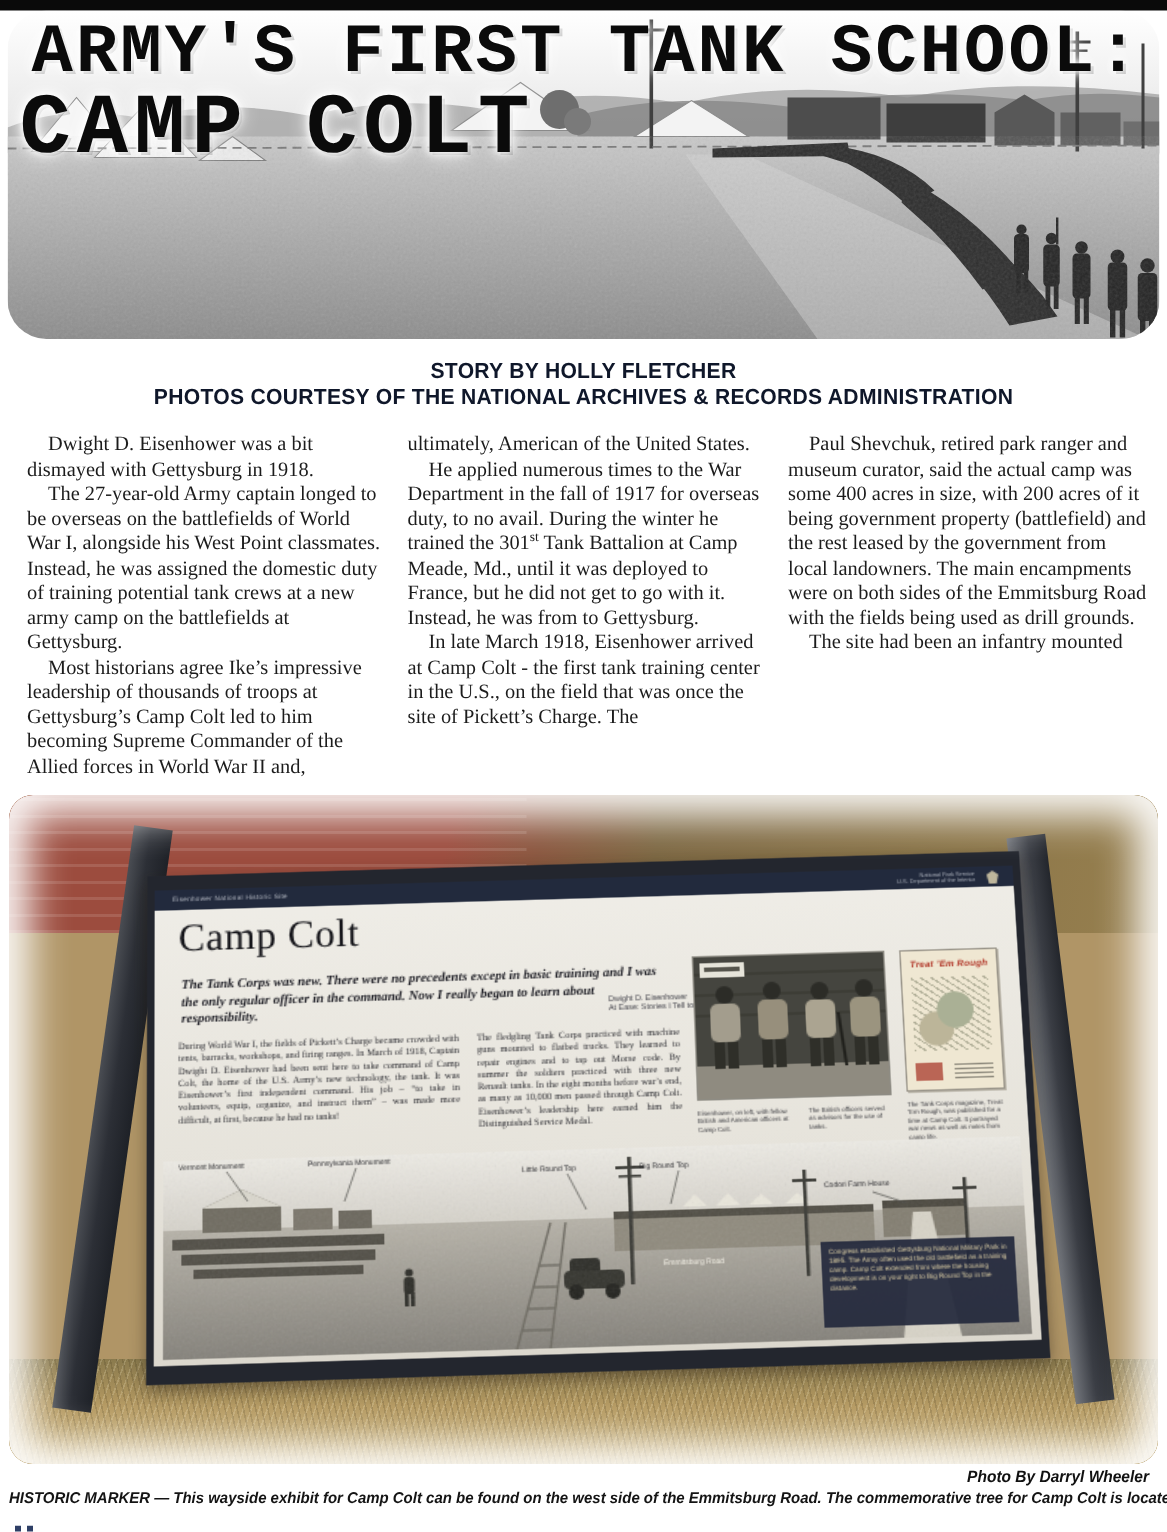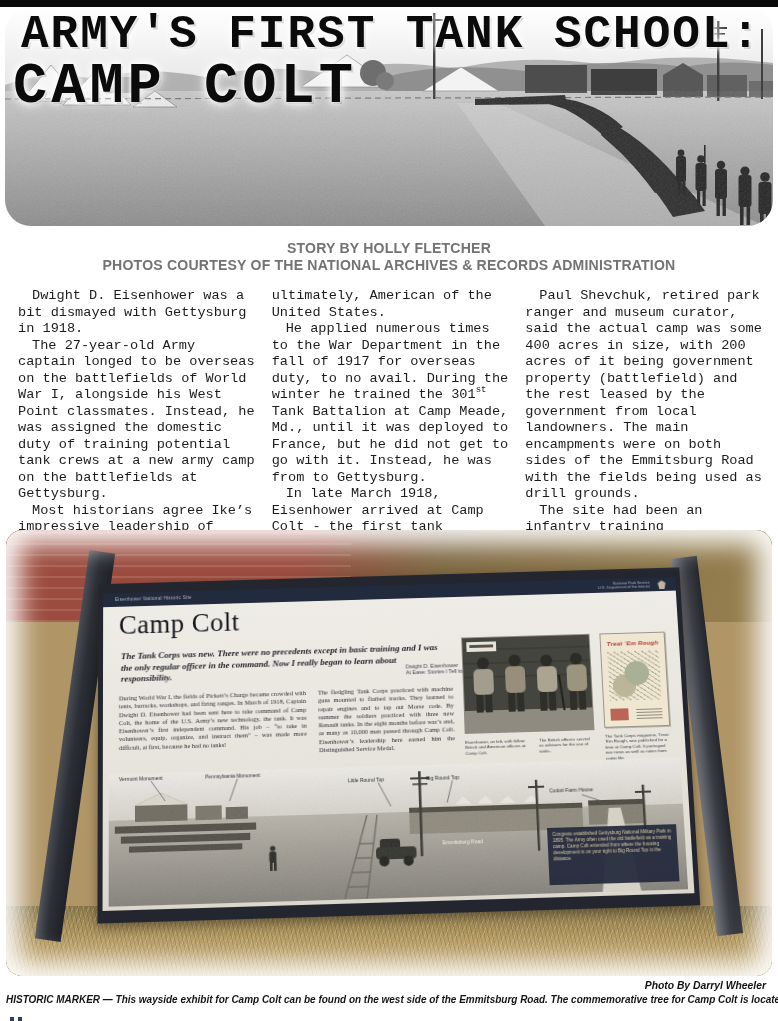--- a/index.html
+++ b/index.html
@@ -20,27 +20,27 @@
   .headline .l1, .headline .l2 {
     font-family:"Liberation Mono", monospace; font-weight:700; color:#0b0b0b;
     text-shadow: 0 0 4px #fff, 0 0 8px #fff, 0 0 14px rgba(255,255,255,.95), 2px 2px 0 rgba(20,20,20,.25);
     white-space:nowrap;
   }
   .headline .l1 { position:absolute; left:16px; top:2px;  font-size:46px; letter-spacing:2px; }
   .headline .l2 { position:absolute; left:8px;  top:48px; font-size:57px; letter-spacing:4px; }
 
   
   .byline { position:absolute; left:0; top:240px; width:778px; text-align:center;
-    font-family:"Liberation Sans", sans-serif; font-weight:700; color:#737373; }
+    font-family:"Liberation Sans", sans-serif; font-weight:700; color:#0f172a; }
   .byline div { font-size:14.5px; line-height:17px; letter-spacing:.2px; transform:scaleX(.97); }
 
   
   .article { position:absolute; left:18px; top:288px; width:748px; display:flex; gap:13px; }
   .col { width:241px; font-size:13.6px; line-height:16.5px; color:#1c1c1c; }
-  .col p { text-indent:14px;font-family:Liberation Mono, monospace; }
+  .col p { text-indent:14px; }
   .col p.cont { text-indent:0; }
   .col sup { font-size:9px; vertical-align:super; line-height:0; }
 
   
   .figure { position:absolute; left:6px; top:530px; width:766px; height:446px;
     border-radius:16px; overflow:hidden; background:#b09566; }
   .bg-top { position:absolute; left:0; top:0; width:766px; height:92px;
     background:linear-gradient(100deg, #9c4c3e 0 38%, #8a573f 46%, #7d6843 56%, #8a7448 78%, #97804f 100%); }
   .bg-top .brick-lines { position:absolute; inset:0;
     background:repeating-linear-gradient(0deg, rgba(255,255,255,.12) 0 2px, transparent 2px 11px); width:45%; }
@@ -236,21 +236,21 @@
     <p>The 27-year-old Army captain longed to be overseas on the battlefields of World War I, alongside his West Point classmates. Instead, he was assigned the domestic duty of training potential tank crews at a new army camp on the battlefields at Gettysburg.</p>
     <p>Most historians agree Ike’s impressive leadership of thousands of troops at Gettysburg’s Camp Colt led to him becoming Supreme Commander of the Allied forces in World War II and,</p>
   </div>
   <div class="col">
     <p class="cont">ultimately, American of the United States.</p>
     <p><span>He applied numerous times to the War Department in the fall of 1917 for overseas duty, to no avail. During the winter he trained the 301</span><sup>st</sup><span> Tank Battalion at Camp Meade, Md., until it was deployed to France, but he did not get to go with it. Instead, he was from to Gettysburg.</span></p>
     <p>In late March 1918, Eisenhower arrived at Camp Colt - the first tank training center in the U.S., on the field that was once the site of Pickett’s Charge. The</p>
   </div>
   <div class="col">
     <p>Paul Shevchuk, retired park ranger and museum curator, said the actual camp was some 400 acres in size, with 200 acres of it being government property (battlefield) and the rest leased by the government from local landowners. The main encampments were on both sides of the Emmitsburg Road with the fields being used as drill grounds.</p>
-    <p>The site had been an infantry training</p>
+    <p>The site had been an infantry mounted</p>
   </div>
 </div>
 
 <div class="figure">
   <div class="bg-top">
       <div class="brick-lines"></div>
     </div>
   <div class="bg-bottom">
       <div class="grass-hatch"></div>
     </div>

